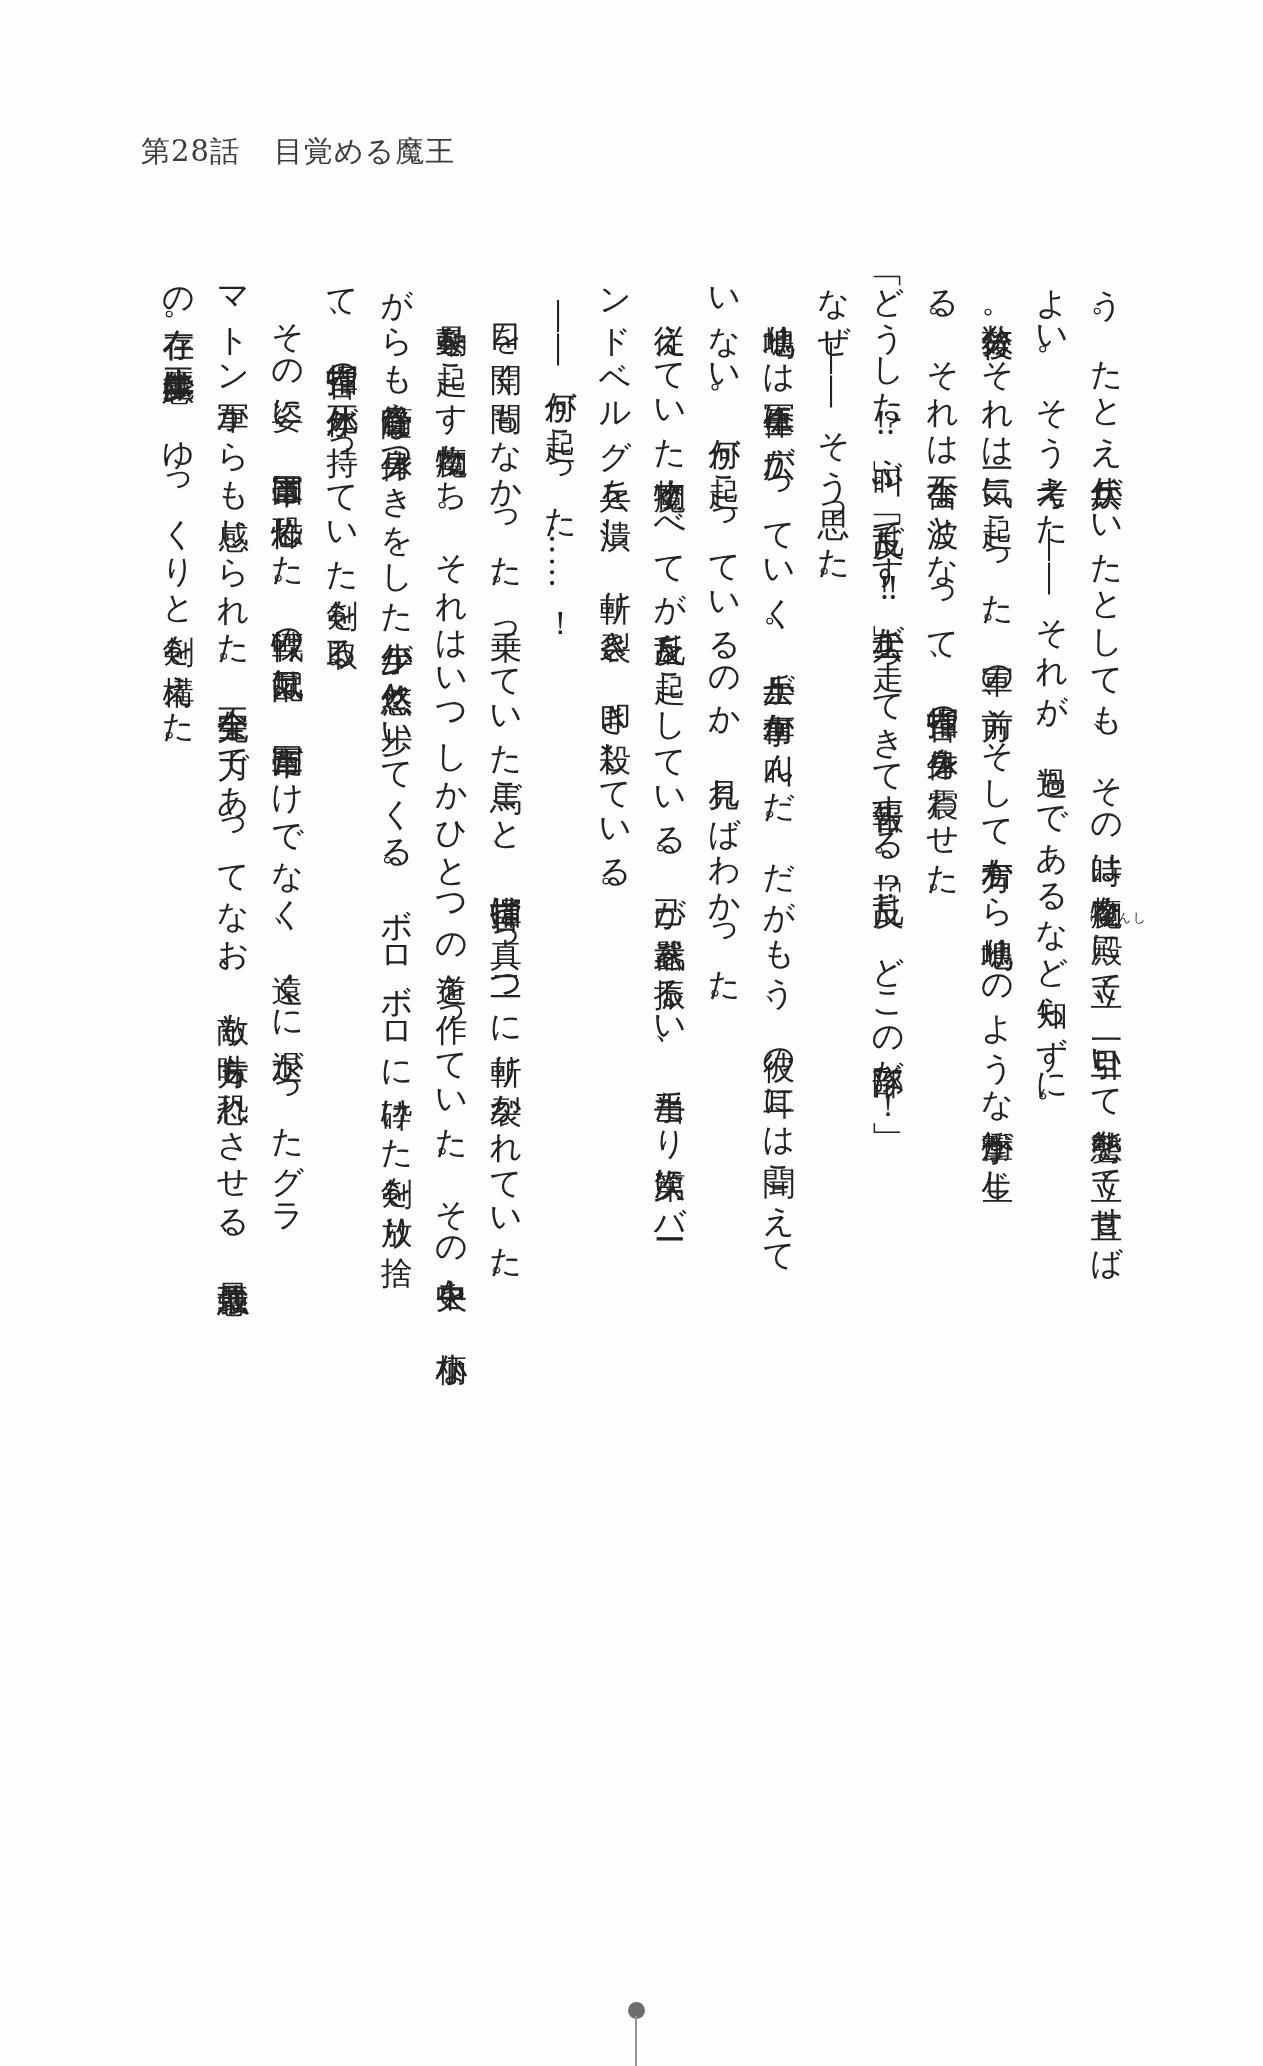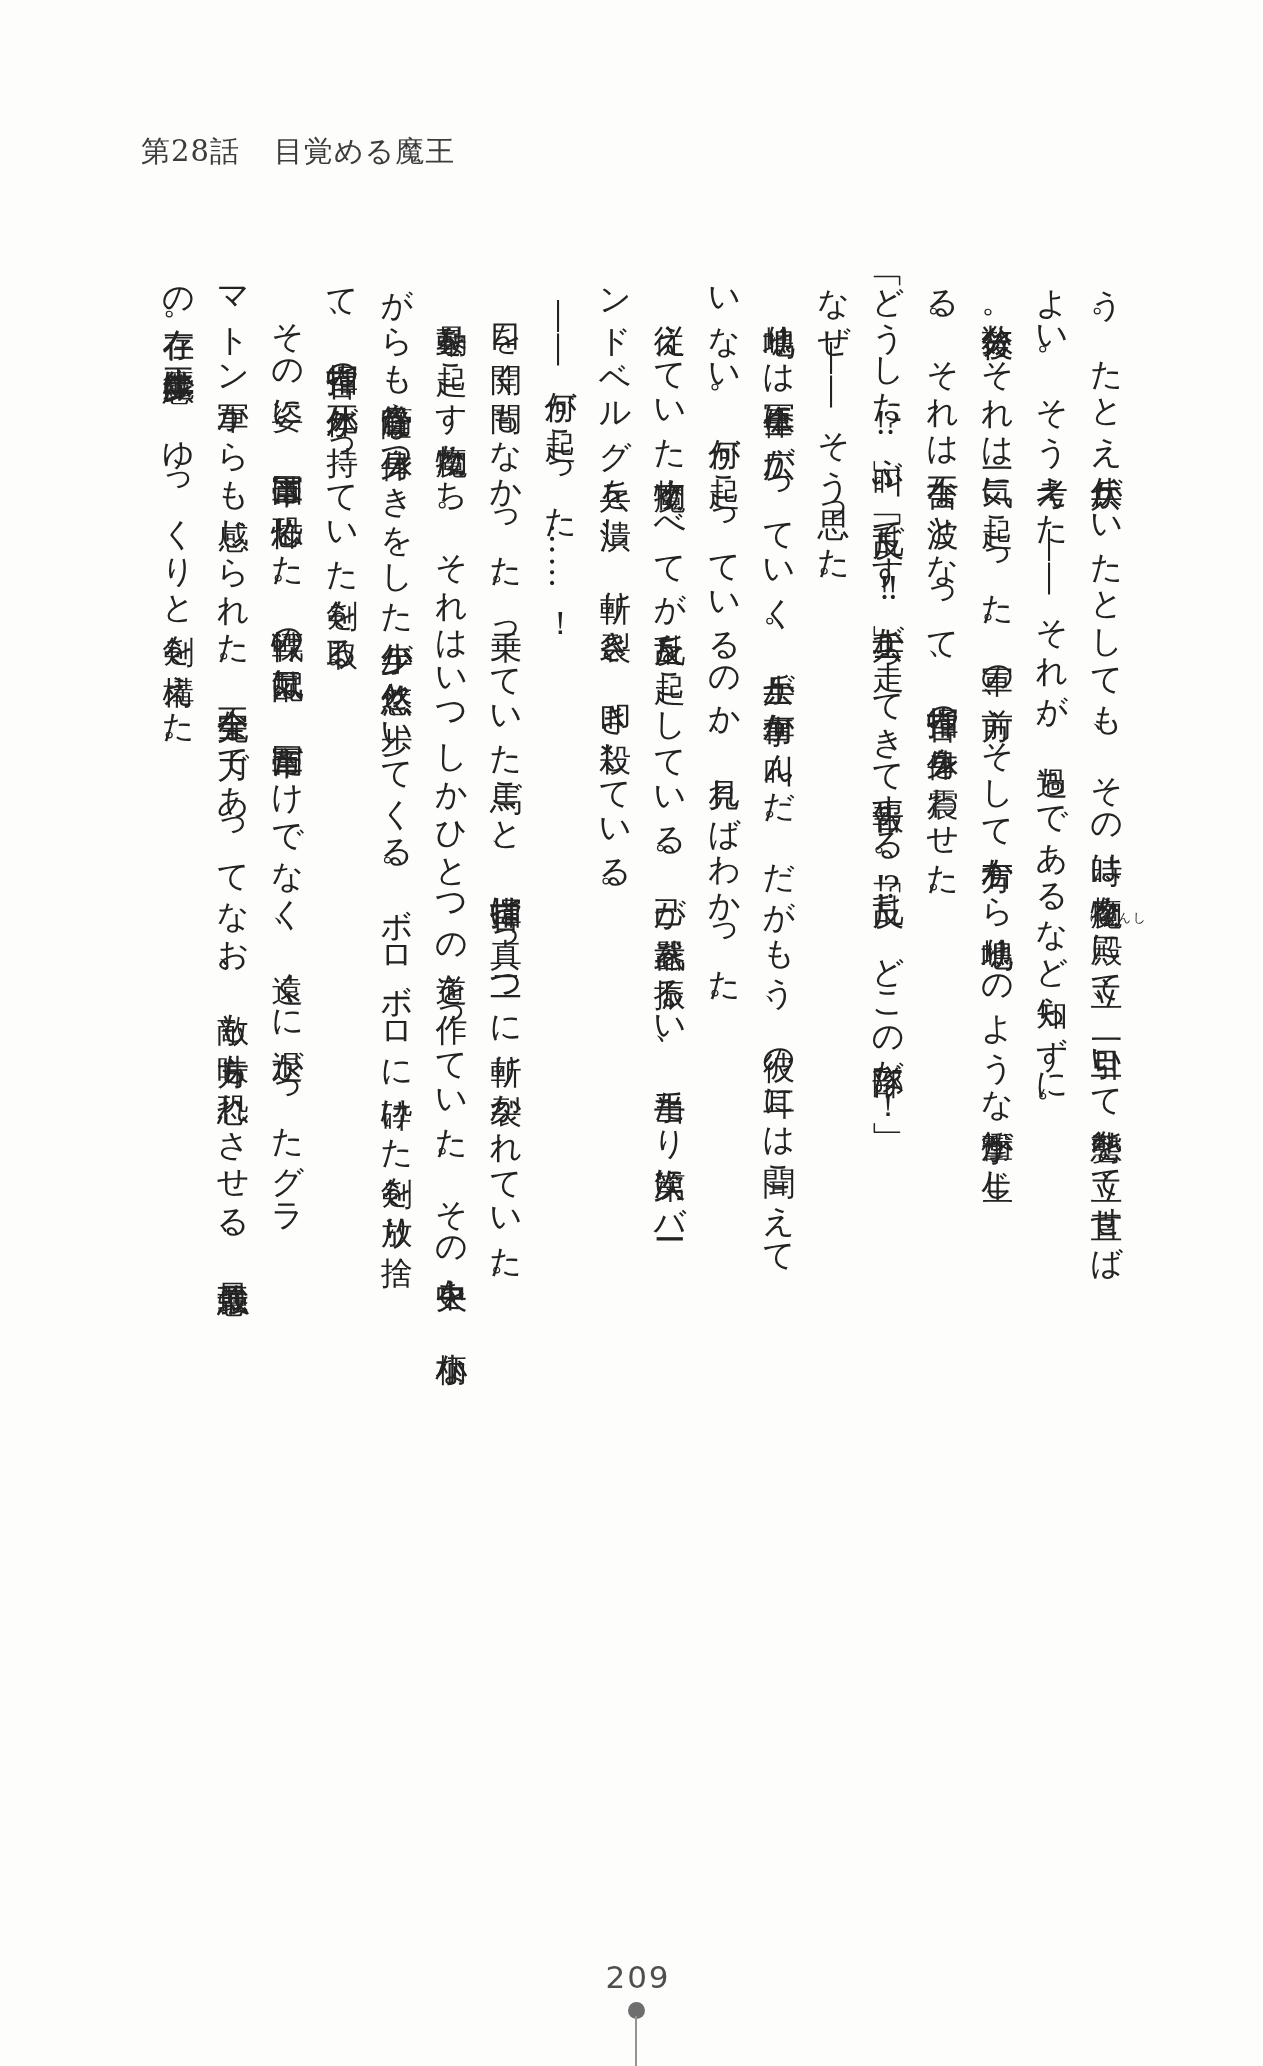--- a/index.html
+++ b/index.html
@@ -47,17 +47,16 @@
       <div class="tline indent">――何が起こった……！</div>
       <div class="tline indent">口を開く間もなかった。乗っていた馬ごと、指揮官は真っ二つに斬り裂かれていた。</div>
       <div class="tline indent">暴動を起こす魔物たち。それはいつしかひとつの道を作っていた。その中央を、小柄な</div>
       <div class="tline">がらも筋骨隆々な身体つきをした少年が悠然と歩いてくる。ボロボロに砕けた剣を放り捨</div>
       <div class="tline">て、指揮官の死体が持っていた剣を取る。</div>
       <div class="tline indent">その姿に、帝国軍は恐怖した。戦慄の気配は、帝国軍だけでなく、遠くに退がったグラ</div>
       <div class="tline">マトン軍からも感じられた。不完全な力であってなお、敵も味方も恐れさせる、最強最悪</div>
       <div class="tline">の存在。魔王少年態は、ゆっくりと剣を構えた。</div>
     </div>
 
-  <div class="pnum">209</div>
   <div class="dot"></div>
   <div class="vline"></div>
 
 </div>
 
 </body></html>

